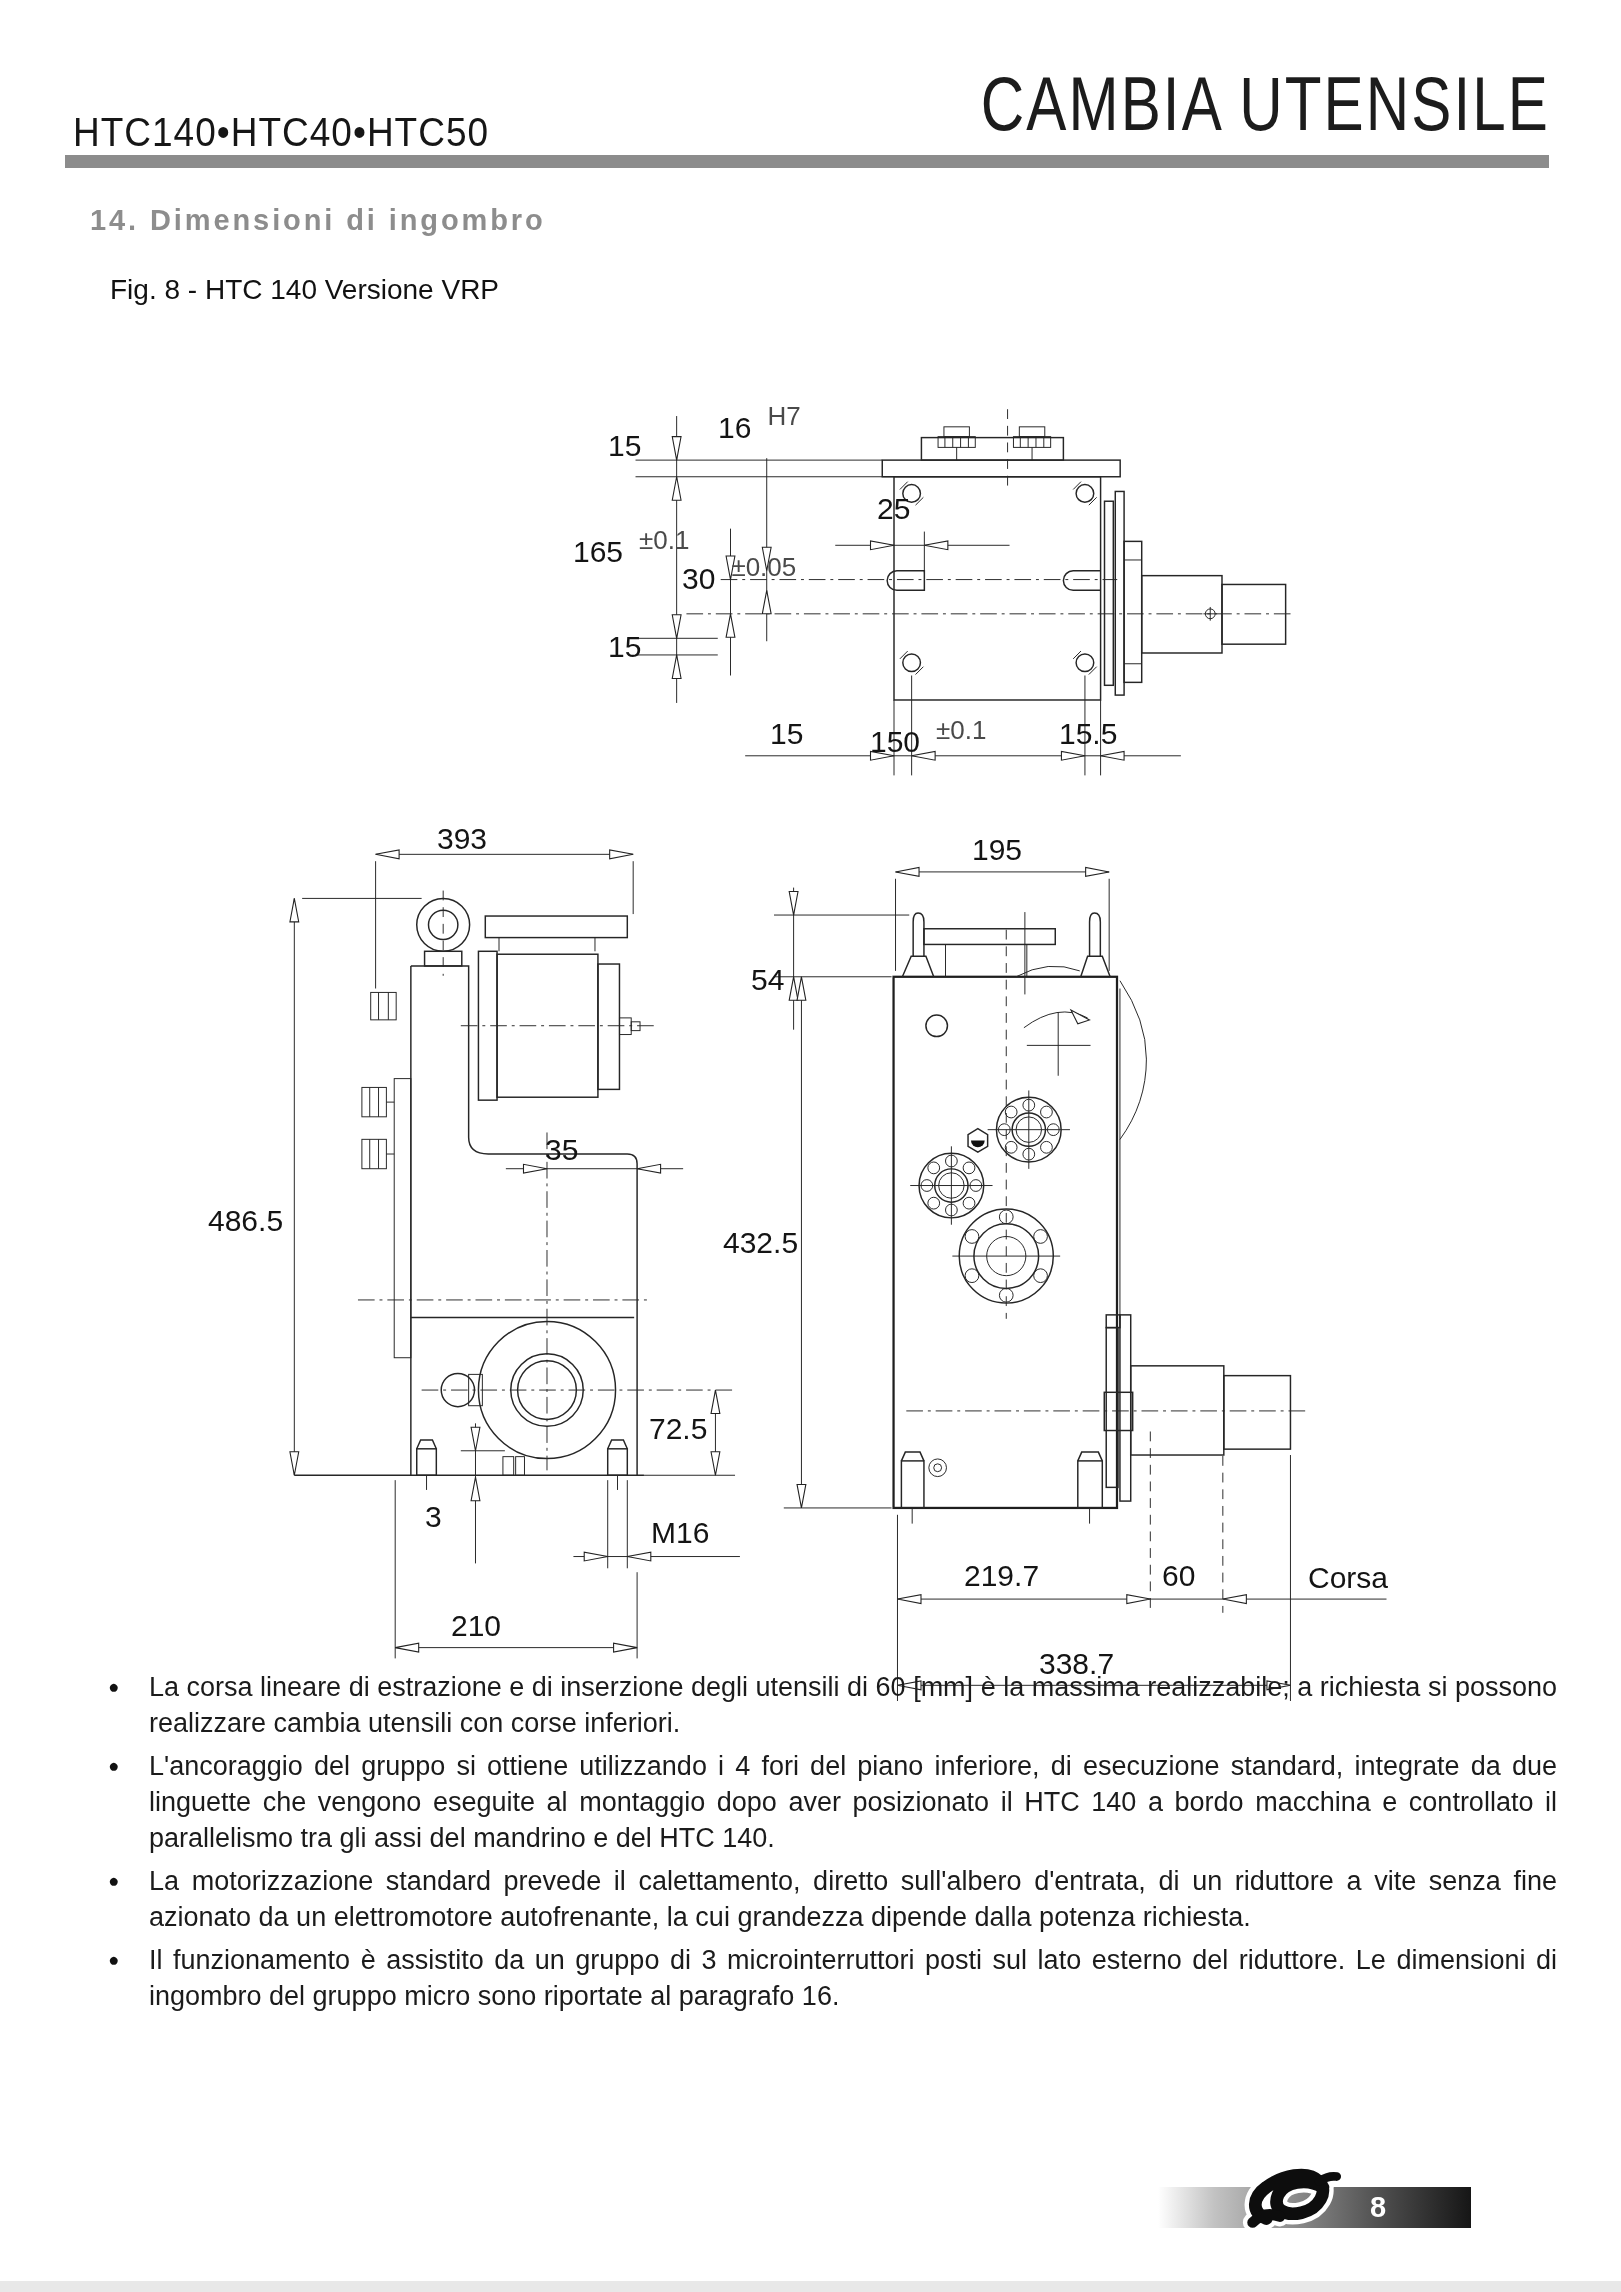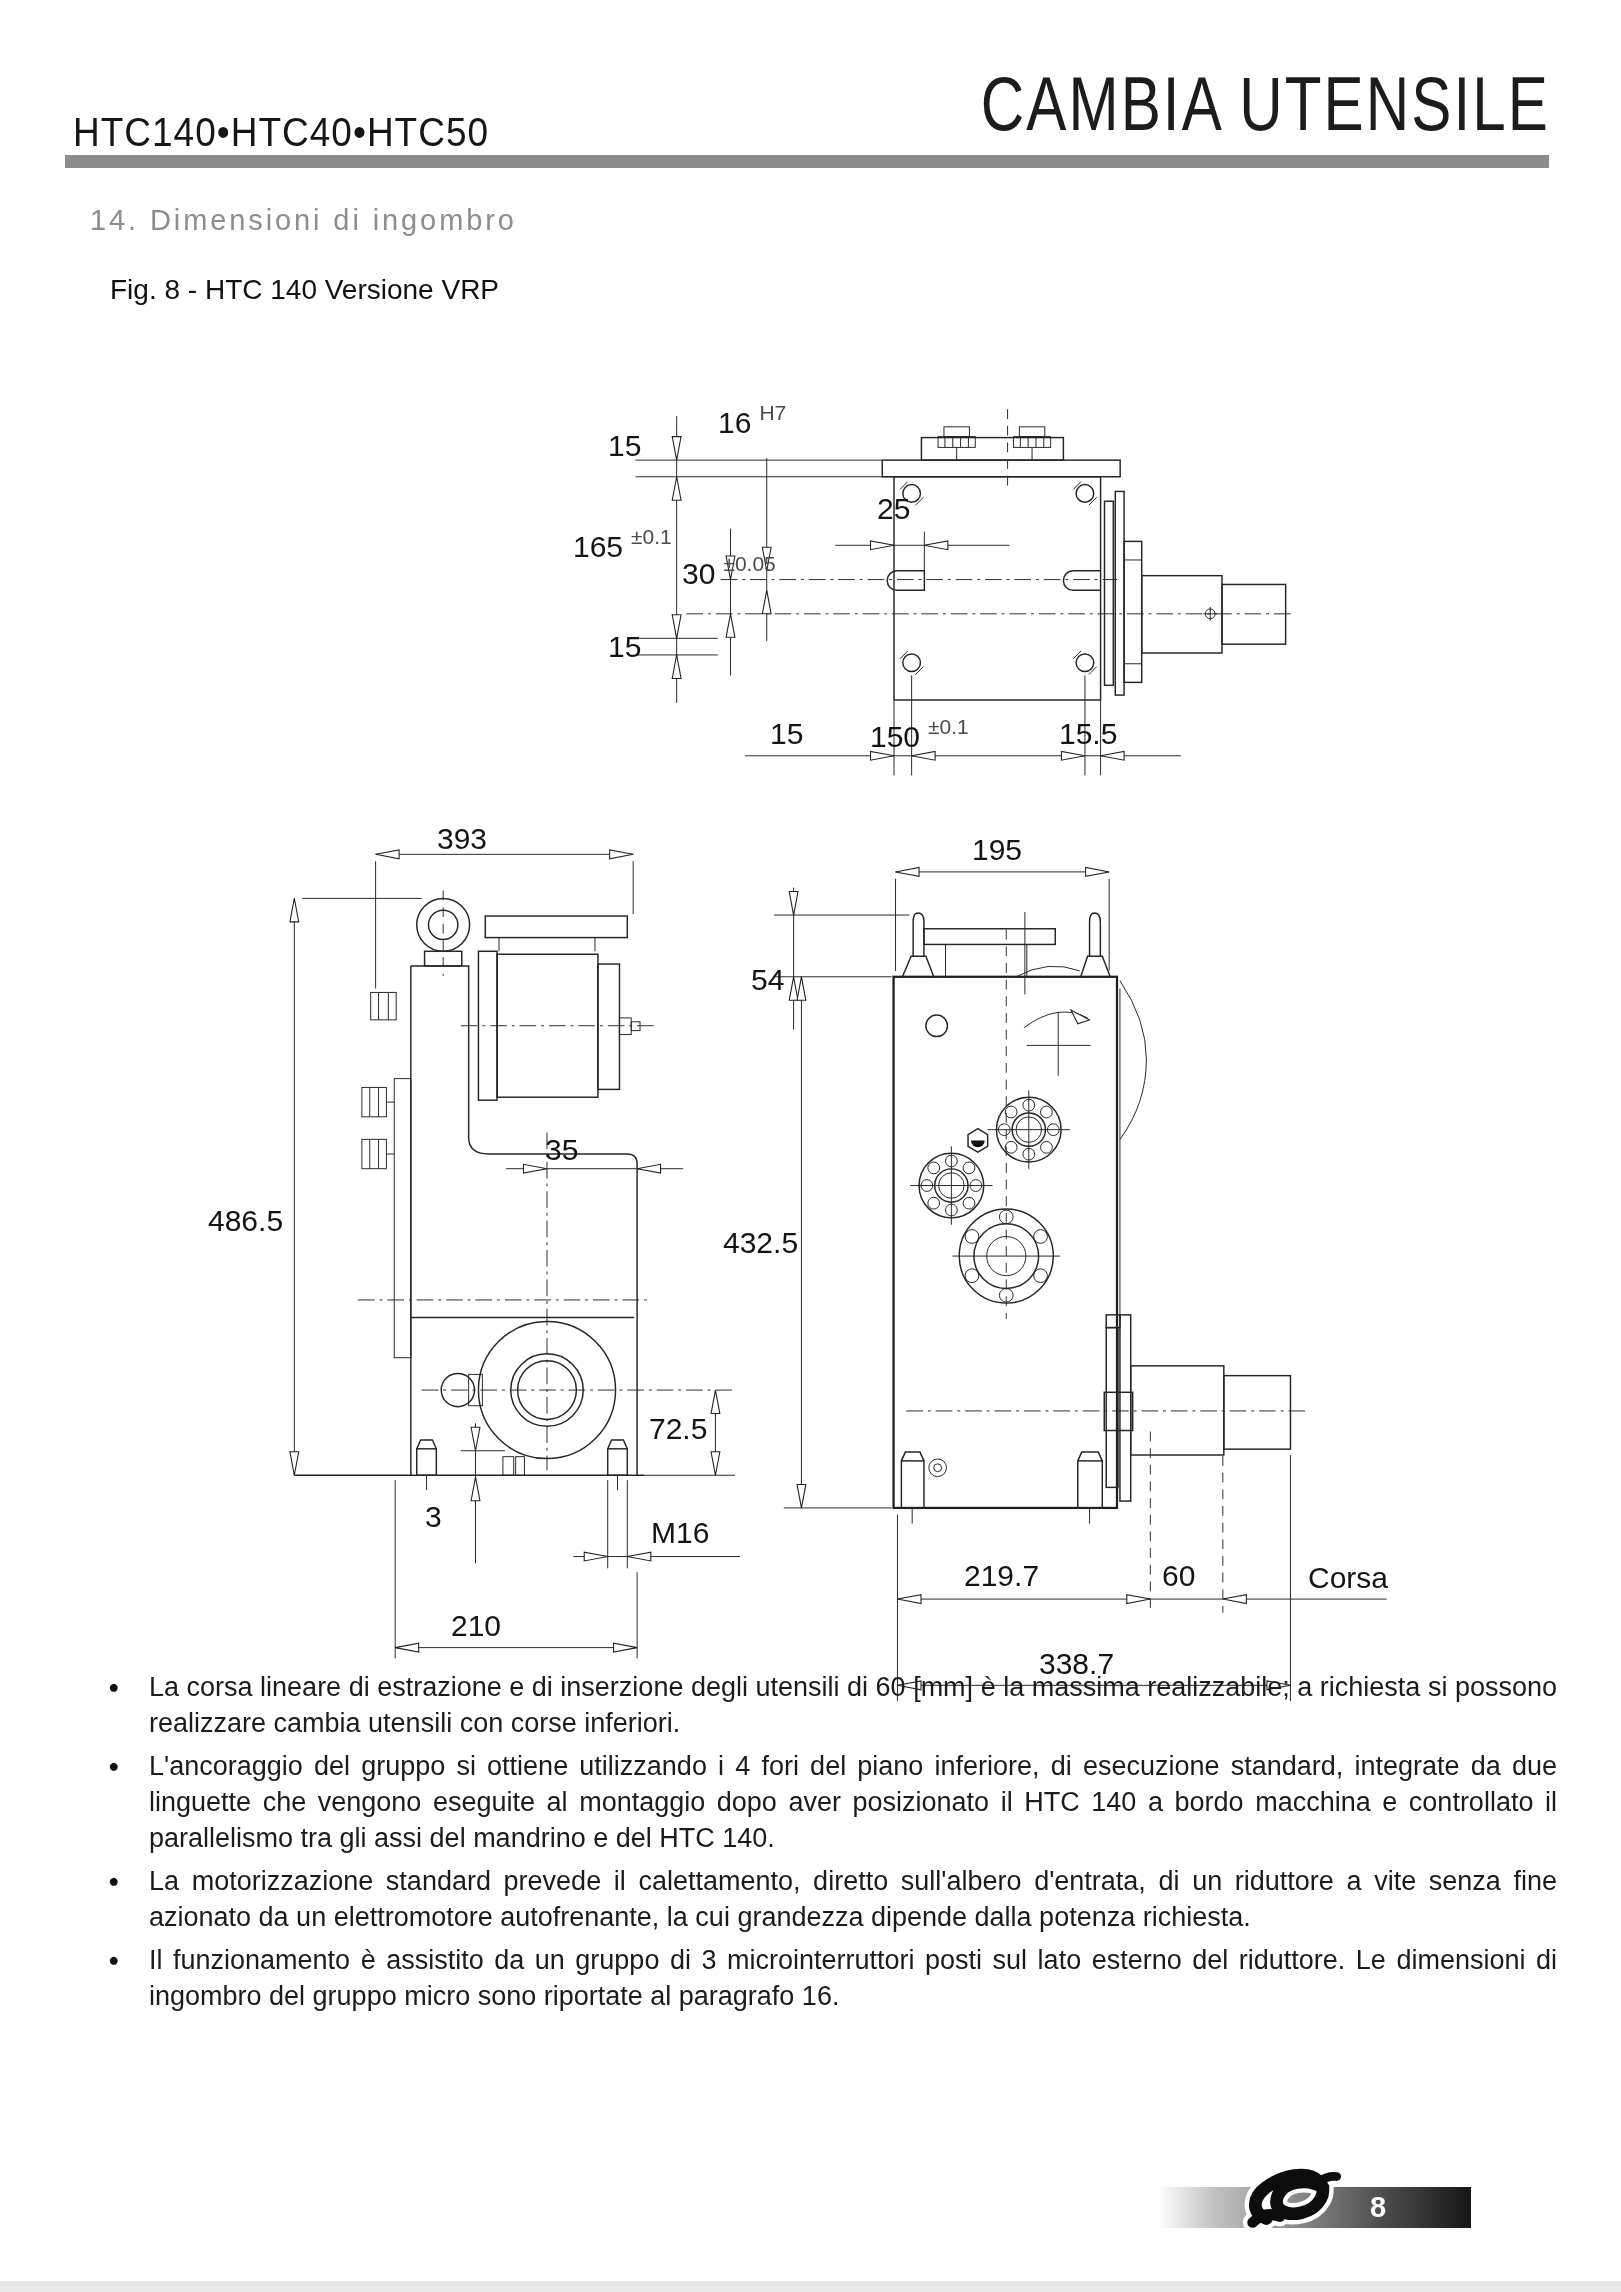--- a/index.html
+++ b/index.html
@@ -5,33 +5,33 @@
   html,body{margin:0;padding:0;background:#e8e8e8;}
   #page{position:relative;width:1621px;height:2281px;background:#ffffff;
         font-family:"Liberation Sans", sans-serif;color:#1a1a1a;overflow:hidden;}
   .abs{position:absolute;}
   
   #models{left:73px;top:110px;font-size:37px;letter-spacing:1px;color:#161616;
           transform:scaleY(1.08);transform-origin:left top;white-space:nowrap;}
   #doctitle{right:71px;top:61px;font-size:59px;letter-spacing:2px;color:#1c1c1c;
             transform:scale(1.02,1.28);transform-origin:right top;white-space:nowrap;font-weight:400;}
   #hdrbar{left:65px;top:155px;width:1484px;height:12.7px;}
-  #sectitle{left:90px;top:204px;font-size:29px;font-weight:normal;letter-spacing:2.9px;}
+  #sectitle{left:90px;top:204px;font-size:29px;font-weight:bold;letter-spacing:2.9px;}
   #figcap{left:110px;top:274px;font-size:28px;color:#111;}
   
   svg{position:absolute;overflow:visible;}
   .ln{stroke:#262626;stroke-width:1.5;fill:none;}
   .th{stroke:#262626;stroke-width:1.0;fill:none;}
   .bd{stroke:#1e1e1e;stroke-width:2.3;fill:none;}
   .cl{stroke:#2a2a2a;stroke-width:1.0;fill:none;stroke-dasharray:17 5 3 5;}
   .dsh{stroke:#2a2a2a;stroke-width:1.0;fill:none;stroke-dasharray:10 7;}
   .arw{fill:#ffffff;stroke:#222;stroke-width:1.1;}
   
   .dim{position:absolute;font-size:30px;color:#141414;white-space:nowrap;}
-  .dim sup{font-size:21px;color:#4a4a4a;letter-spacing:0;position:relative;top:-2px;left:8px;}
+  .dim sup{font-size:26px;color:#4a4a4a;letter-spacing:0;position:relative;top:-2px;left:16px;}
   
   #notes{left:108px;top:1669px;width:1449px;}
   .note{display:flex;margin-bottom:6.9px;}
   .note .blt{width:41px;flex:0 0 41px;font-size:18.6px;padding-top:6.9px;color:#111;}
   .note .txt{flex:1;font-size:27px;line-height:36px;text-align:justify;color:#1b1b1b;}
   
   #footbar{left:1158px;top:2187px;width:313px;height:41px;
     background:linear-gradient(90deg, rgba(160,160,160,0) 0%, #c2c2c2 18%, #8f8f8f 42%, #4d4d4d 72%, #161616 100%);}
   #pagenum{left:1370px;top:2191px;font-size:29px;color:#ffffff;font-weight:bold;}
 </style>

